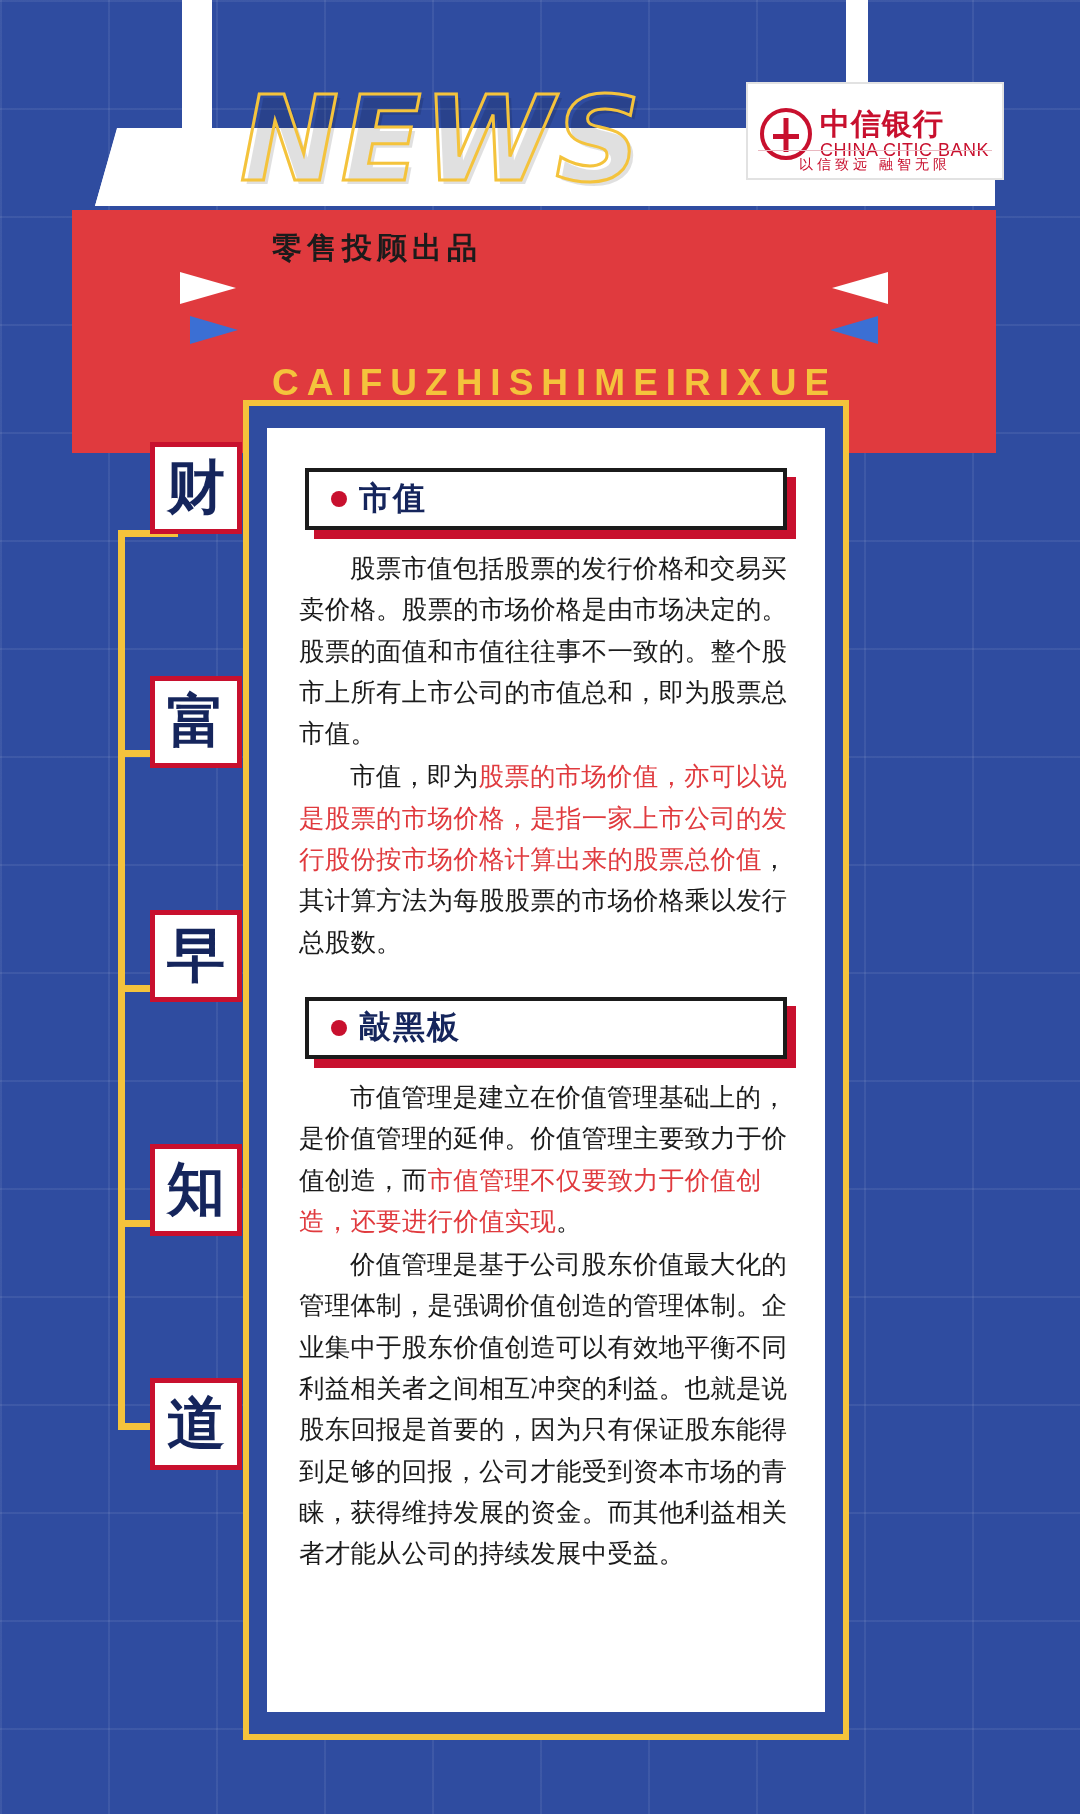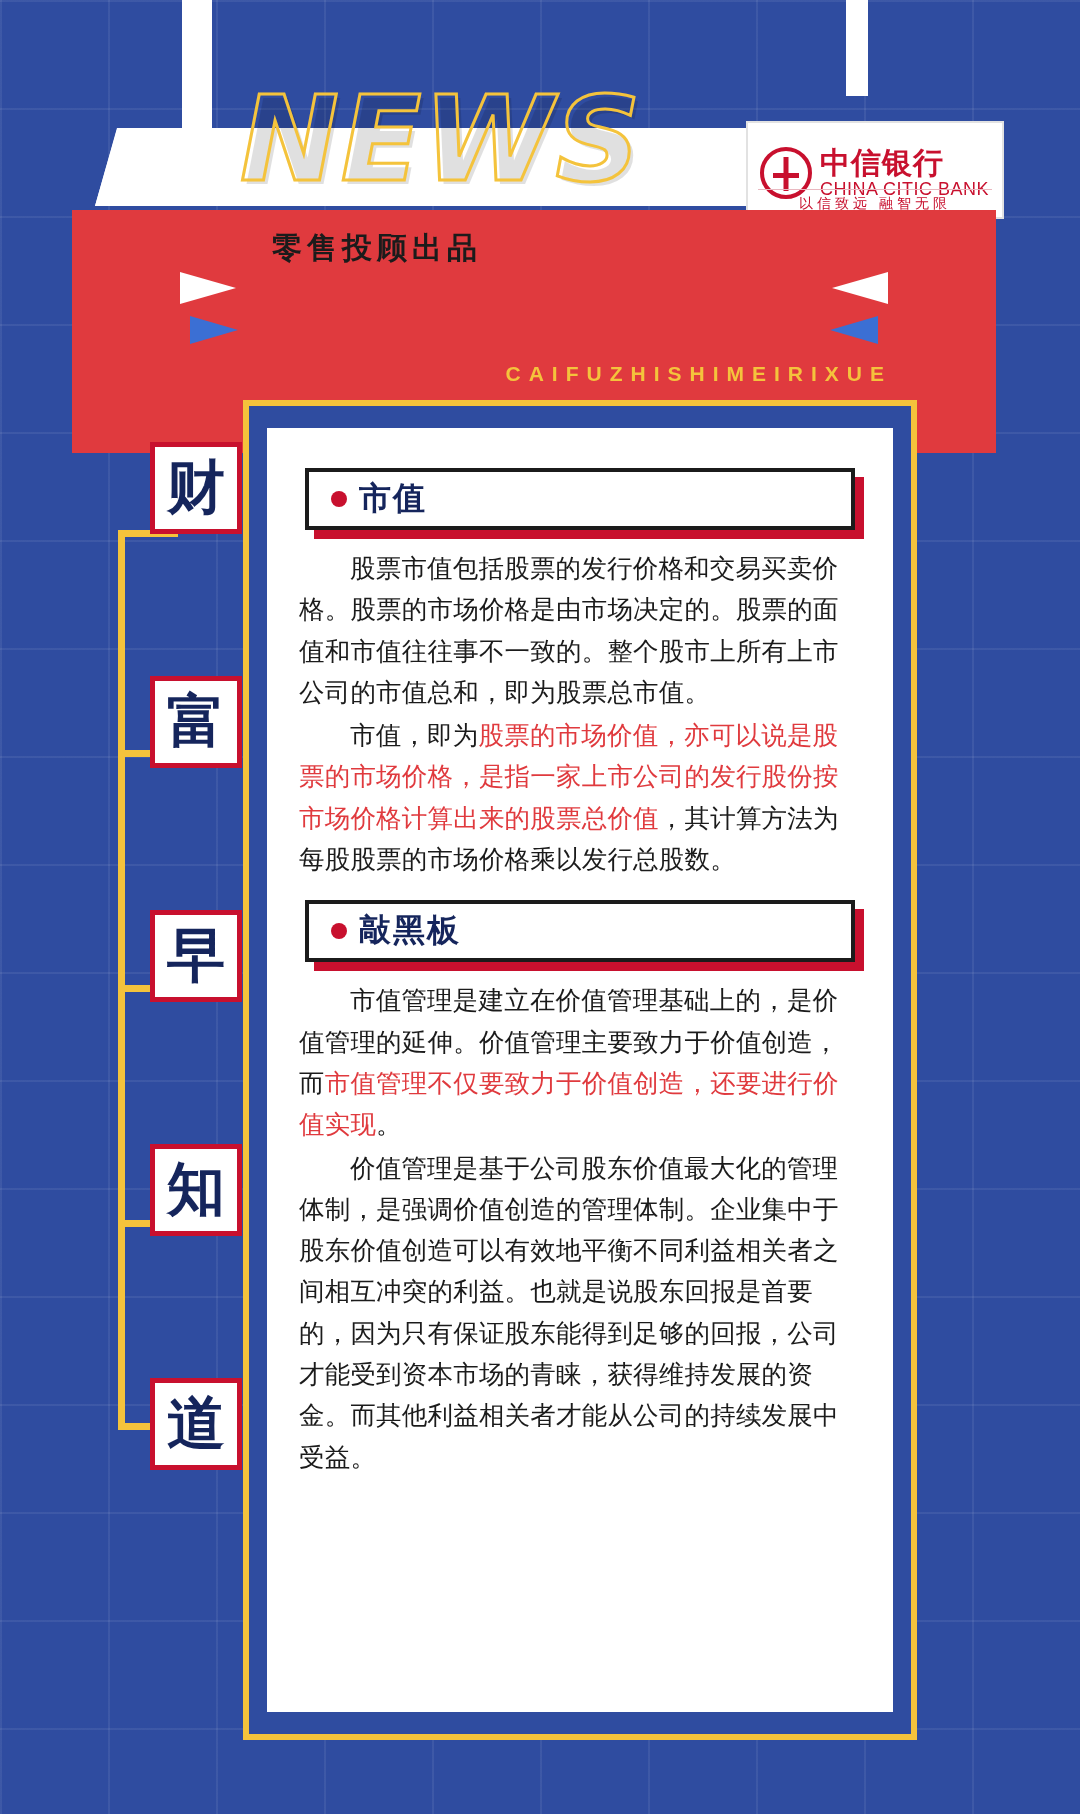--- a/index.html
+++ b/index.html
@@ -83,21 +83,20 @@
     position: absolute;
     right: 76px;
     top: 82px;
     width: 258px;
     height: 98px;
     background: #ffffff;
     border: 2px solid #e2e2e2;
     display: flex;
     align-items: center;
     padding: 6px 10px 0 12px;
-    margin-top: 39px;
   }
   .bank-mark {
     width: 52px; height: 52px;
     flex: 0 0 52px;
     border: 4px solid #c8102e;
     border-radius: 50%;
     position: relative;
     margin-right: 8px;
   }
   .bank-mark::before {
@@ -170,22 +169,22 @@
     text-shadow:
       -3px -3px 0 #1b1b1b, 3px -3px 0 #1b1b1b,
       -3px 3px 0 #1b1b1b, 3px 3px 0 #1b1b1b,
       8px 8px 0 #2f4ca0;
   }
   .pinyin {
     position: absolute;
     left: 200px;
     top: 152px;
     width: 620px;
-    text-align: right;
-    font-size: 21px;
+    text-align: left;
+    font-size: 37px;
     font-weight: 700;
     color: #f4c33c;
     letter-spacing: 8px;
   }
   .arrow {
     position: absolute;
     width: 0; height: 0;
     border-style: solid;
   }
   .a1 { left: 108px; top: 62px; border-width: 16px 0 16px 56px; border-color: transparent transparent transparent #ffffff; }
@@ -225,21 +224,21 @@
     font-weight: 900;
     color: #15255c;
     font-family: "DejaVu Sans", sans-serif;
   }
 
   
   .panel-outer {
     position: absolute;
     left: 243px;
     top: 400px;
-    width: 674px;
+    width: 606px;
     height: 1340px;
     background: #2f4ca0;
     border: 6px solid #f4c33c;
   }
   .panel-inner {
     position: absolute;
     left: 18px;
     top: 22px;
     right: 18px;
     bottom: 22px;
@@ -253,21 +252,21 @@
     height: 62px;
     margin: 8px 12px 18px 12px;
     background: #ffffff;
     border: 4px solid #1b1b1b;
     box-shadow: 9px 9px 0 #c8102e, 9px 9px 0 0 #c8102e;
     display: flex;
     align-items: center;
     padding-left: 22px;
     gap: 12px;
   }
-  .head-bar.second { margin-top: 20px; }
+  .head-bar.second { margin-top: 34px; }
   .dot {
     width: 16px; height: 16px;
     border-radius: 50%;
     background: #c8102e;
     flex: 0 0 16px;
   }
   .head-text {
     font-size: 32px;
     font-weight: 900;
     color: #15255c;

